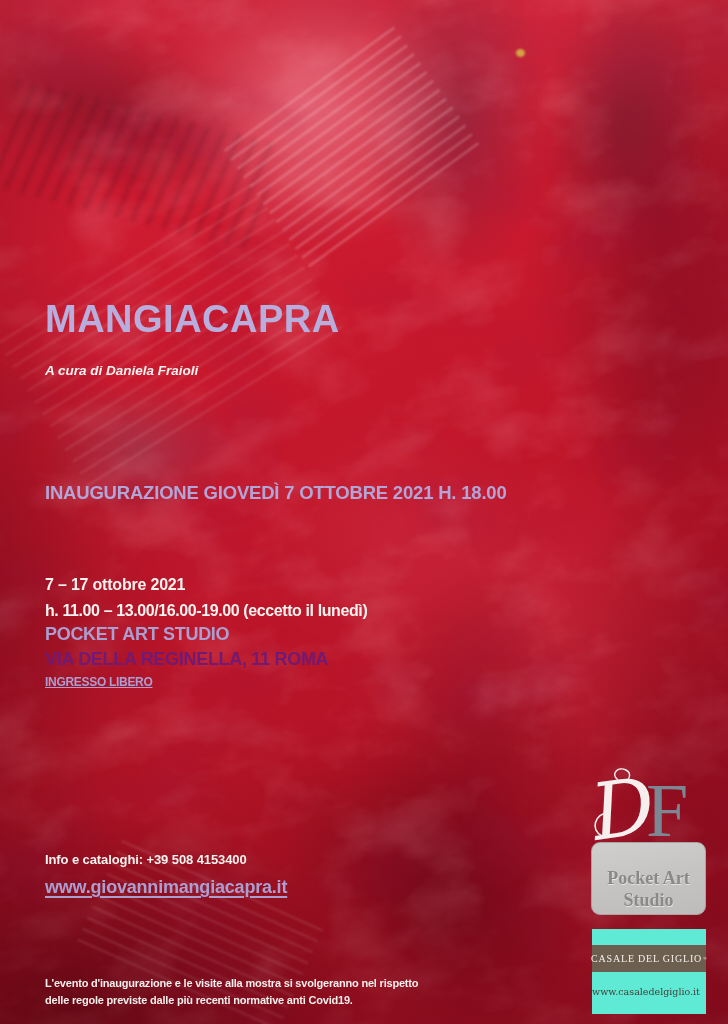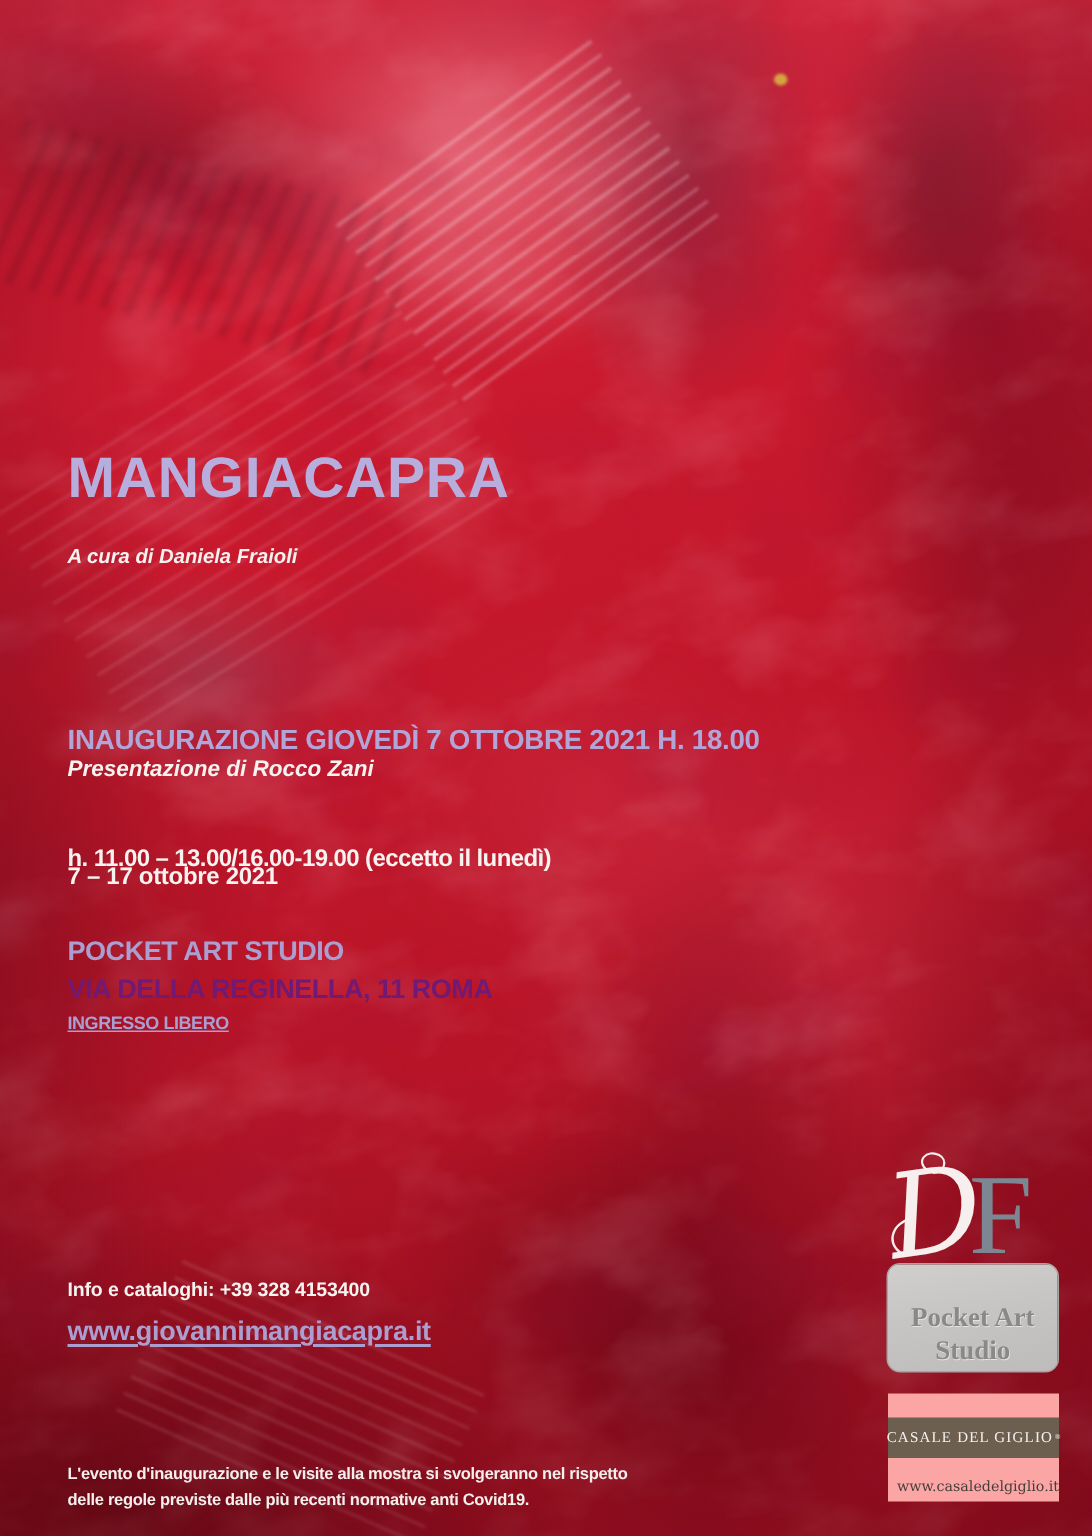--- a/index.html
+++ b/index.html
@@ -61,21 +61,21 @@
   }
 
   
   .txt { position: absolute; left: 45px; white-space: nowrap; }
   .title        { top: 299px; font-size: 38px; font-weight: bold; letter-spacing: 0.5px; color: #b7aedd; line-height: 1.1; }
   .subtitle     { top: 343px; font-size: 17px; font-weight: bold; letter-spacing: -0.2px; color: #f5f2ef; }
   .curator      { top: 363px; font-size: 13.5px; font-weight: bold; font-style: italic; color: #f5f2ef; }
   .opening      { top: 482px; font-size: 18.5px; font-weight: bold; letter-spacing: -0.2px; color: #b2a6d8; }
   .presentation { top: 504px; font-size: 15px; font-weight: bold; font-style: italic; color: #f5f2ef; }
   .dates        { top: 576px; font-size: 16px; font-weight: bold; letter-spacing: -0.2px; color: #f5f2ef; }
-  .hours        { top: 564px; font-size: 16px; font-weight: bold; letter-spacing: -0.4px; color: #f5f2ef; }
+  .hours        { top: 602px; font-size: 16px; font-weight: bold; letter-spacing: -0.4px; color: #f5f2ef; }
   .venue        { top: 624px; font-size: 18px; font-weight: bold; letter-spacing: -0.3px; color: #ab9fd2; }
   .address      { top: 649px; font-size: 18px; font-weight: bold; letter-spacing: -0.3px; color: #701a75; }
   .admission    { top: 675px; font-size: 12px; font-weight: bold; letter-spacing: -0.3px; color: #ab9fd2; text-decoration: underline; }
   .info         { top: 852px; font-size: 13px; font-weight: bold; letter-spacing: -0.1px; color: #f5f2ef; }
   .website      { top: 877px; font-size: 18px; font-weight: bold; letter-spacing: -0.2px; color: #ab9fd2;
                   text-decoration: underline; text-decoration-thickness: 2px; text-underline-offset: 3px; cursor: pointer; }
   .disclaimer   { top: 975px; font-size: 11px; font-weight: bold; letter-spacing: -0.2px; color: #f3efec; line-height: 17px; }
 
   
   .df-logo { position: absolute; left: 592px; top: 766px; width: 116px; height: 80px; }
@@ -87,28 +87,28 @@
 
   .pocket-box {
     position: absolute; left: 591px; top: 842px; width: 115px; height: 73px;
     background: linear-gradient(170deg, #d0cfcd 0%, #c6c5c3 45%, #bdbcba 100%);
     border: 1px solid #a6a5a3; border-radius: 9px; box-sizing: border-box;
     text-align: center; padding-top: 24px;
   }
   .pocket-line { font-family: "Liberation Serif", serif; font-weight: bold; font-size: 18px;
                  line-height: 22px; color: #8a8987; text-shadow: 0.5px 0.5px 0 #e4e3e1; }
 
-  .casale-box { position: absolute; left: 592px; top: 929px; width: 114px; height: 72px; background: #fca5a5; }
+  .casale-box { position: absolute; left: 592px; top: 929px; width: 114px; height: 85px; background: #5eead4; }
   .casale-band { position: absolute; left: 0; top: 16px; width: 100%; height: 27px; background: #6d5f50;
                  display: flex; align-items: center; justify-content: center; }
   .casale-name { font-family: "Liberation Serif", serif; font-size: 10px; letter-spacing: 0.8px;
                  color: #f4f1ec; white-space: nowrap; }
   .casale-mark { font-family: "Liberation Serif", serif; font-size: 5px; color: #f4f1ec;
                  vertical-align: super; margin-left: 1px; }
-  .casale-url { position: absolute; left: 0; top: 57px; width: 100%; text-align: right;
+  .casale-url { position: absolute; left: 0; top: 57px; width: 100%; text-align: left;
                 font-family: "DejaVu Serif", serif; font-size: 9.5px; color: #443e39; }
 </style>
 </head>
 <body>
 
 <div class="poster">
 
   <div class="bg-base"></div>
   <div class="stroke s-tl-dark"></div>
   <div class="stroke s-tl-streaks"></div>
@@ -138,29 +138,28 @@
     <g transform="rotate(-14 364 512)">
       <rect x="-150" y="-150" width="1028" height="1324" filter="url(#fLight)" opacity="0.3"></rect>
     </g>
   </svg>
   <div class="vignette"></div>
 
   <h1 class="txt title" style="margin:0">MANGIACAPRA</h1>
   <div class="txt curator">A cura di Daniela Fraioli</div>
 
   <div class="txt opening">INAUGURAZIONE GIOVEDÌ 7 OTTOBRE 2021 H. 18.00</div>
-  <div class="txt presentation">Presentazione di Rocco Zani</div>
 
   <div class="txt dates">7 – 17 ottobre 2021</div>
   <div class="txt hours">h. 11.00 – 13.00/16.00-19.00 (eccetto il lunedì)</div>
   <div class="txt venue">POCKET ART STUDIO</div>
   <div class="txt address">VIA DELLA REGINELLA, 11 ROMA</div>
   <div class="txt admission">INGRESSO LIBERO</div>
 
-  <div class="txt info">Info e cataloghi: +39 328 4153400</div>
+  <div class="txt info">Info e cataloghi: +39 508 4153400</div>
   <a class="txt website">www.giovannimangiacapra.it</a>
 
   <div class="txt disclaimer">
     <div>L'evento d'inaugurazione e le visite alla mostra si svolgeranno nel rispetto</div>
     <div>delle regole previste dalle più recenti normative anti Covid19.</div>
   </div>
 
   <div class="df-logo">
     <span class="df-f">F</span>
     <span class="df-d">D</span>

